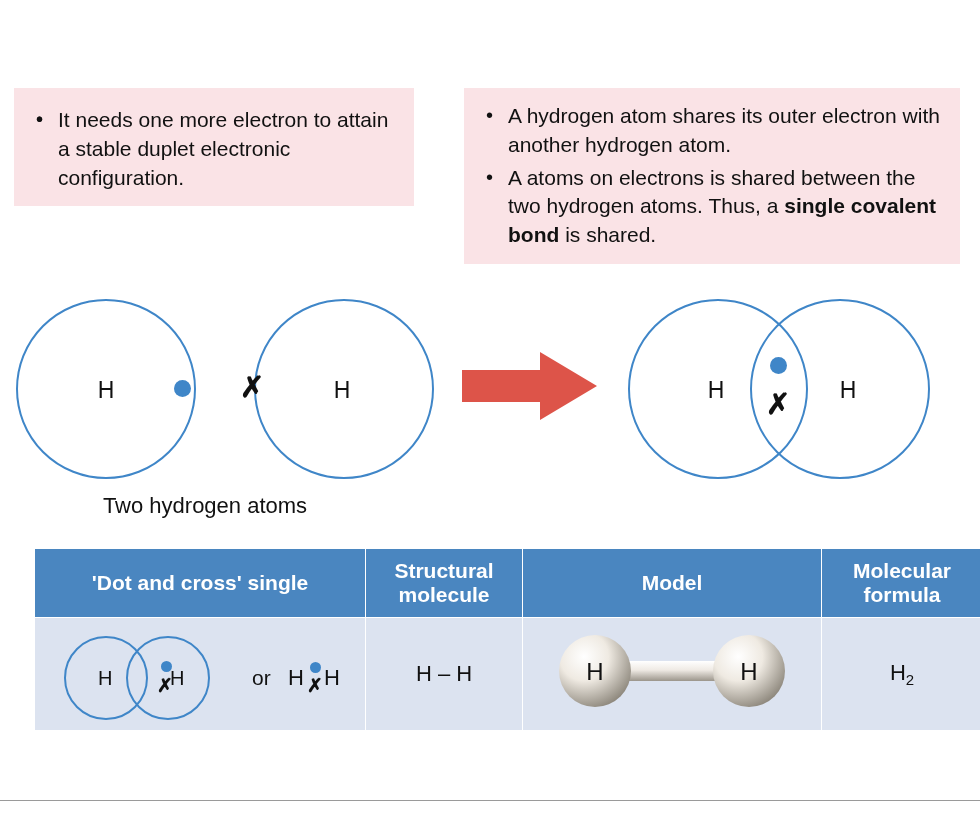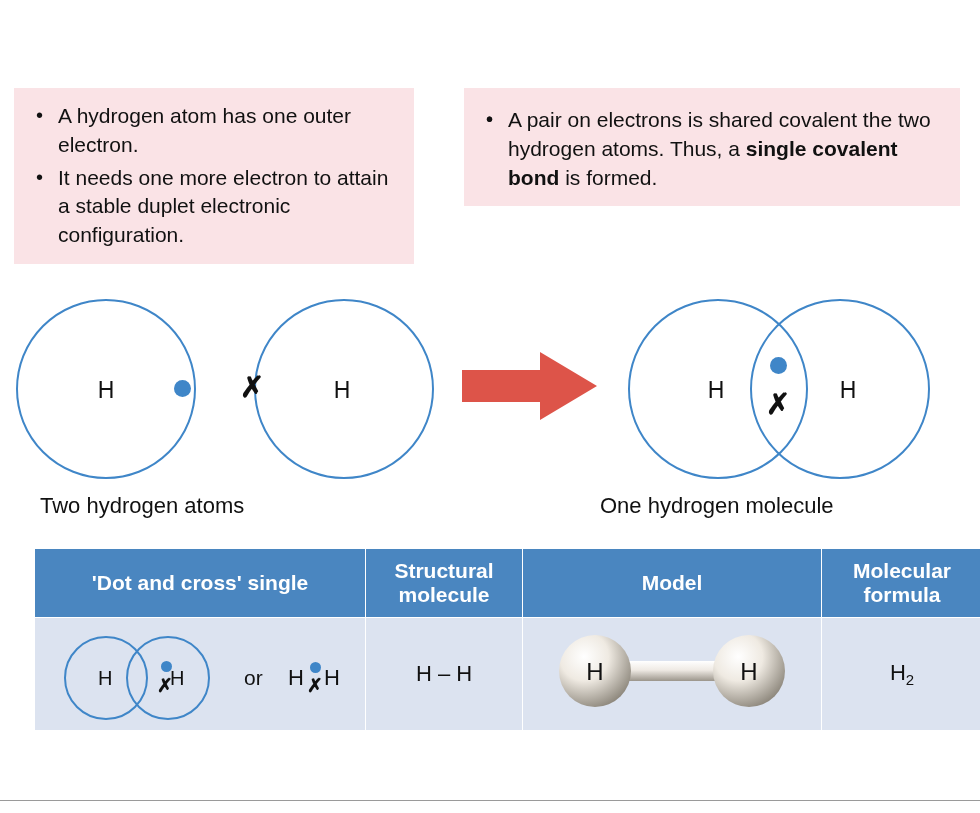--- a/index.html
+++ b/index.html
@@ -87,21 +87,21 @@
     position: absolute;
     font-size: 29px;
     font-weight: bold;
     color: #111111;
     line-height: 1;
   }
   .caption {
     position: absolute;
     font-size: 22px;
     color: #111111;
-    text-align: left;
+    text-align: center;
   }
   #caption-left { left: 40px; top: 208px; width: 330px; }
   #caption-right { left: 600px; top: 208px; width: 370px; }
 
   
   #reaction-arrow {
     position: absolute;
     left: 462px;
     top: 63px;
     width: 135px;
@@ -165,20 +165,21 @@
   }
   .mini-cross {
     position: absolute;
     font-size: 19px;
     font-weight: bold;
     line-height: 1;
   }
   .or-text {
     position: absolute;
     font-size: 21px;
+    margin-left: 8px;
   }
   .sub { font-size: 15px; vertical-align: sub; }
 
   
   #model-graphic {
     width: 270px;
     height: 100px;
   }
 
   
@@ -191,37 +192,37 @@
     background: #9a9a9a;
   }
 </style>
 </head>
 <body>
 
 <div class="callout" id="callout-left">
   <ul>
     <li>
       <span class="bullet">•</span>
-      <span>A hydrogen atom has one outer electron.</span>
     </li>
     <li>
       <span class="bullet">•</span>
       <span>It needs one more electron to attain a stable duplet electronic configuration.</span>
     </li>
   </ul>
 </div>
 
 <div class="callout" id="callout-right">
   <ul>
     <li>
       <span class="bullet">•</span>
+      <span>A hydrogen atom shares its outer electron with another hydrogen atom.</span>
     </li>
     <li>
       <span class="bullet">•</span>
-      <span>A pair on electrons is shared covalent the two hydrogen atoms. Thus, a </span><strong>single covalent bond</strong><span> is formed.</span>
+      <span>A atoms on electrons is shared between the two hydrogen atoms. Thus, a </span><strong>single covalent bond</strong><span> is shared.</span>
     </li>
   </ul>
 </div>
 
 <div id="diagram-area">
 
   <div class="atom-circle" style="left:16px; top:14px; width:180px; height:180px;"></div>
   <div class="atom-label" style="left:86px; top:92px; width:40px;">H</div>
   <div class="electron-dot" style="left:174px; top:95px;"></div>
 
@@ -234,21 +235,20 @@
   </svg>
 
   <div class="atom-circle" style="left:628px; top:14px; width:180px; height:180px;"></div>
   <div class="atom-circle" style="left:750px; top:14px; width:180px; height:180px;"></div>
   <div class="atom-label" style="left:696px; top:92px; width:40px;">H</div>
   <div class="atom-label" style="left:828px; top:92px; width:40px;">H</div>
   <div class="electron-dot" style="left:770px; top:72px;"></div>
   <div class="electron-cross" style="left:766px; top:105px;">✗</div>
 
   <div class="caption" id="caption-left">Two hydrogen atoms</div>
-  <div class="caption" id="caption-right">One hydrogen molecule</div>
 </div>
 
 <table id="summary-table">
   <thead>
     <tr>
       <th class="col-dotcross">'Dot and cross' single</th>
       <th class="col-structural">Structural molecule</th>
       <th class="col-model">Model</th>
       <th class="col-molecular">Molecular formula</th>
     </tr>

